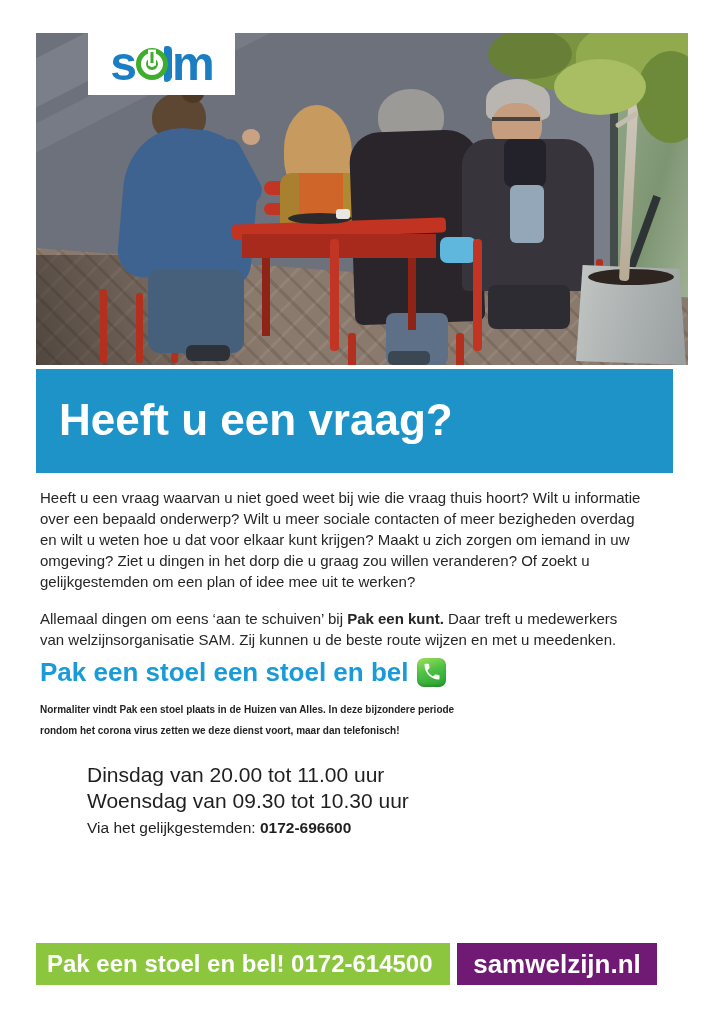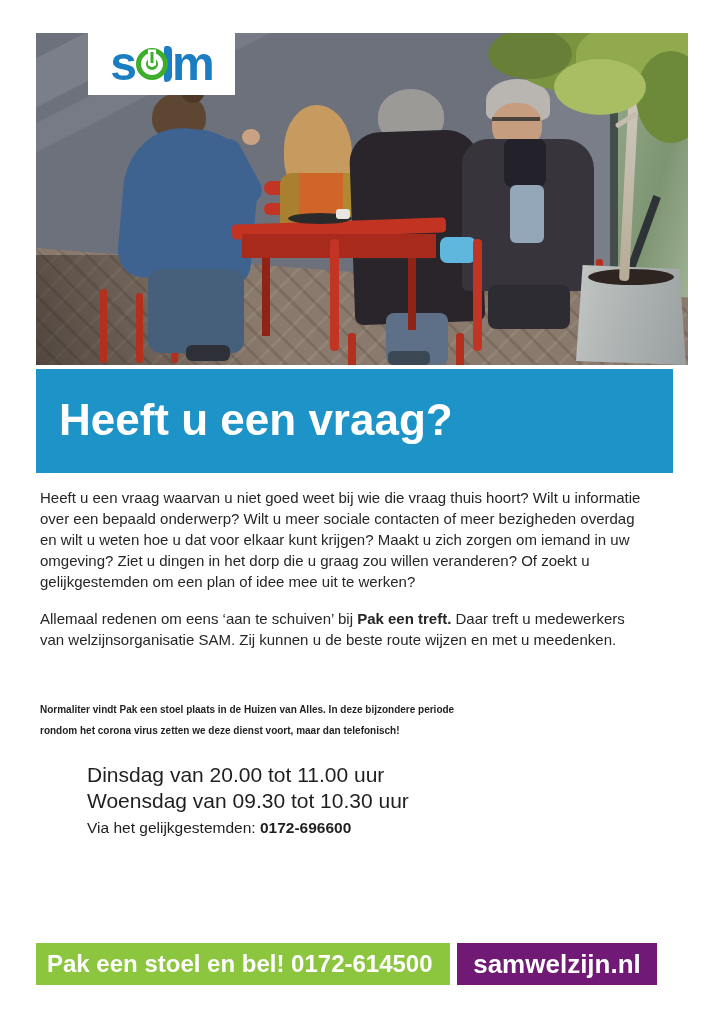--- a/index.html
+++ b/index.html
@@ -252,24 +252,32 @@
     <h1>Heeft u een vraag?</h1>
   </div>
 
   <div class="para1">Heeft u een vraag waarvan u niet goed weet bij wie die vraag thuis hoort? Wilt u informatie
 over een bepaald onderwerp? Wilt u meer sociale contacten of meer bezigheden overdag
 en wilt u weten hoe u dat voor elkaar kunt krijgen? Maakt u zich zorgen om iemand in uw
 omgeving? Ziet u dingen in het dorp die u graag zou willen veranderen? Of zoekt u
 gelijkgestemden om een plan of idee mee uit te werken?</div>
 
   <div class="para2">
-    <div class="line"><span>Allemaal redenen om eens ‘aan te schuiven’ bij </span><b>Pak een treft.</b><span> Daar treft u medewerkers</span></div>
+    <div class="line"><span>Allemaal dingen om eens ‘aan te schuiven’ bij </span><b>Pak een kunt.</b><span> Daar treft u medewerkers</span></div>
     <div class="line">van welzijnsorganisatie SAM. Zij kunnen u de beste route wijzen en met u meedenken.</div>
   </div>
 
+  <div class="h2row">
+    <h2>Pak een stoel een stoel en bel</h2>
+    <span class="phone-icon">
+      <svg viewBox="0 0 24 24" fill="#ffffff" xmlns="http://www.w3.org/2000/svg">
+        <path d="M6.62 10.79a15.05 15.05 0 0 0 6.59 6.59l2.2-2.2a1 1 0 0 1 1.02-.24c1.12.37 2.33.57 3.57.57a1 1 0 0 1 1 1V20a1 1 0 0 1-1 1C10.85 21 3 13.15 3 3a1 1 0 0 1 1-1h3.5a1 1 0 0 1 1 1c0 1.24.2 2.45.57 3.57a1 1 0 0 1-.25 1.02l-2.2 2.2z"></path>
+      </svg>
+    </span>
+  </div>
 
   <div class="notice">Normaliter vindt Pak een stoel plaats in de Huizen van Alles. In deze bijzondere periode
 rondom het corona virus zetten we deze dienst voort, maar dan telefonisch!</div>
 
   <div class="schedule">
     <div class="sched-line">Dinsdag van 20.00 tot 11.00 uur</div>
     <div class="sched-line">Woensdag van 09.30 tot 10.30 uur</div>
     <div class="phone-line"><span>Via het gelijkgestemden: </span><b>0172-696600</b></div>
   </div>
 

